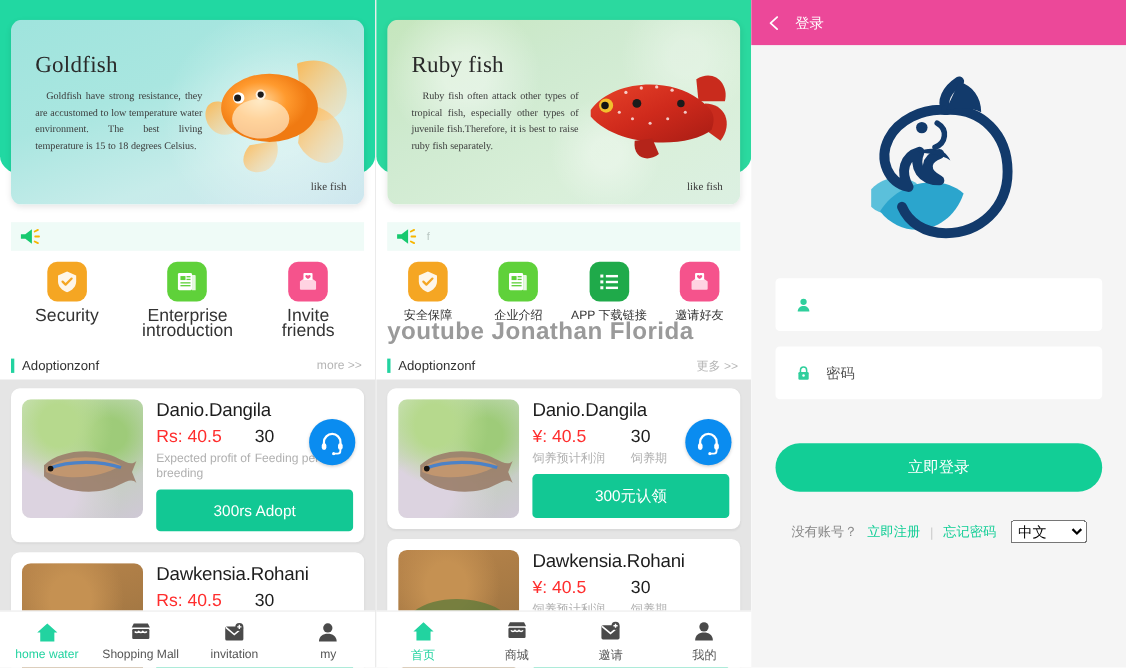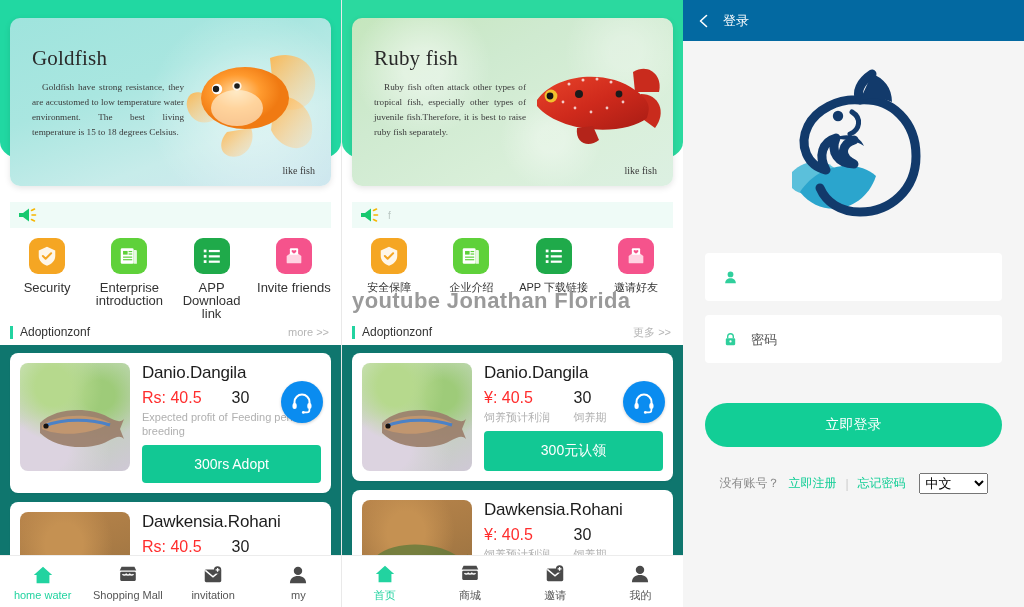--- a/index.html
+++ b/index.html
@@ -75,37 +75,37 @@
   .quick-row {
     position: absolute; left: 0; top: 238px; width: 100%;
     display: flex; justify-content: space-around; padding: 0 6px;
   }
   .quick { width: 74px; display: flex; flex-direction: column; align-items: center; }
   .quick-ico {
     width: 36px; height: 36px; border-radius: 9px;
     display: flex; align-items: center; justify-content: center;
   }
   .quick-label {
-    margin-top: 7px; font-size: 13px; color: #333; text-align: center; line-height: 13px;
+    margin-top: 7px; font-size: 16px; color: #333; text-align: center; line-height: 13px;
   }
   .pane.zh .quick-label { font-size: 11px; }
 
   
   .section-head {
     position: absolute; left: 0; top: 322px; width: 100%; height: 20px;
     display: flex; align-items: center; justify-content: space-between;
     padding: 0 12px 0 10px;
   }
   .section-left { display: flex; align-items: center; }
   .section-bar { width: 3px; height: 13px; background: #22d3a0; margin-right: 7px; }
   .section-title { font-size: 12px; color: #333; }
   .section-more { font-size: 11px; color: #b5b5b5; }
 
   
-  .plist { position: absolute; left: 0; top: 345px; width: 100%; bottom: 0; background: #0f766e; padding: 8px 10px 0; }
+  .plist { position: absolute; left: 0; top: 345px; width: 100%; bottom: 0; background: #e5e5e5; padding: 8px 10px 0; }
   .pcard {
     position: relative; background: #fff; border-radius: 8px;
     padding: 10px; margin-bottom: 9px; display: flex; min-height: 128px;
     box-shadow: 0 1px 2px rgba(0,0,0,.05);
   }
   .pthumb { width: 110px; height: 108px; border-radius: 8px; flex: 0 0 110px; overflow: hidden; }
   .pthumb.danio {
     background:
       radial-gradient(ellipse at 30% 22%, #b6d98d 0 16%, transparent 45%),
       radial-gradient(ellipse at 72% 30%, #9ecb79 0 14%, transparent 42%),
@@ -153,21 +153,21 @@
   .watermark {
     position: absolute; left: 352px; top: 288px;
     font-size: 22px; font-weight: bold; color: #9a9a9a;
     letter-spacing: .4px; white-space: nowrap; z-index: 40;
     text-shadow: 0 1px 0 rgba(255,255,255,.85);
   }
 
   
   .login { position: absolute; left: 683px; top: 0; width: 341px; height: 607px; background: #f5f5f5; }
   .login-header {
-    height: 41px; background: #0369a1; display: flex; align-items: center; padding-left: 14px;
+    height: 41px; background: #ec4899; display: flex; align-items: center; padding-left: 14px;
   }
   .back-chevron { width: 14px; height: 14px; position: relative; }
   .login-title { color: #fff; font-size: 13px; margin-left: 12px; }
   .logo-wrap { height: 212px; display: flex; align-items: center; justify-content: center; }
   .field {
     margin: 0 22px 14px; background: #fff; height: 48px; border-radius: 4px;
     display: flex; align-items: center; padding: 0 16px;
   }
   .field-ico { width: 18px; height: 18px; display:flex; align-items:center; justify-content:center; }
   .field-input {
@@ -257,33 +257,20 @@
                 <rect x="3" y="3.5" width="14" height="17" rx="1.4" fill="#fff"></rect>
                 <rect x="5.5" y="6.5" width="5" height="4" fill="#5fd13a"></rect>
                 <rect x="11.5" y="6.5" width="4" height="1.3" fill="#5fd13a"></rect>
                 <rect x="11.5" y="9.2" width="4" height="1.3" fill="#5fd13a"></rect>
                 <rect x="5.5" y="12.6" width="10" height="1.3" fill="#5fd13a"></rect>
                 <rect x="5.5" y="15.4" width="10" height="1.3" fill="#5fd13a"></rect>
                 <path d="M17 5.5 h2.6 a1 1 0 0 1 1 1 V20.5 h-3.6 Z" fill="#fff" opacity=".85"></path>
               </svg>
           </div>
           <div class="quick-label">Enterprise introduction</div>
-        </div>
-        <div class="quick">
-          <div class="quick-ico" style="background:#1faa4a">
-            <svg width="22" height="22" viewBox="0 0 24 24">
-                <rect x="3" y="5" width="3" height="3" fill="#fff"></rect>
-                <rect x="8.5" y="5.4" width="12" height="2.4" fill="#fff"></rect>
-                <rect x="3" y="10.8" width="3" height="3" fill="#fff"></rect>
-                <rect x="8.5" y="11.2" width="12" height="2.4" fill="#fff"></rect>
-                <rect x="3" y="16.6" width="3" height="3" fill="#fff"></rect>
-                <rect x="8.5" y="17" width="12" height="2.4" fill="#fff"></rect>
-              </svg>
-          </div>
-          <div class="quick-label">APP Download link</div>
         </div>
         <div class="quick">
           <div class="quick-ico" style="background:#f5538c">
             <svg width="22" height="22" viewBox="0 0 24 24">
                 <path d="M4 12 L12 6 L20 12 V19 a1 1 0 0 1 -1 1 H5 a1 1 0 0 1 -1 -1 Z" fill="#ffd3e2"></path>
                 <rect x="7.5" y="3.5" width="9" height="7" rx="1" fill="#fff"></rect>
                 <path d="M12 6.2 c-1.2-1.6-3.4-.4-2.4 1.2 .7 1.1 2.4 2 2.4 2 s1.7-.9 2.4-2 c1-1.6-1.2-2.8-2.4-1.2 z" fill="#f5538c"></path>
               </svg>
           </div>
           <div class="quick-label">Invite friends</div>

